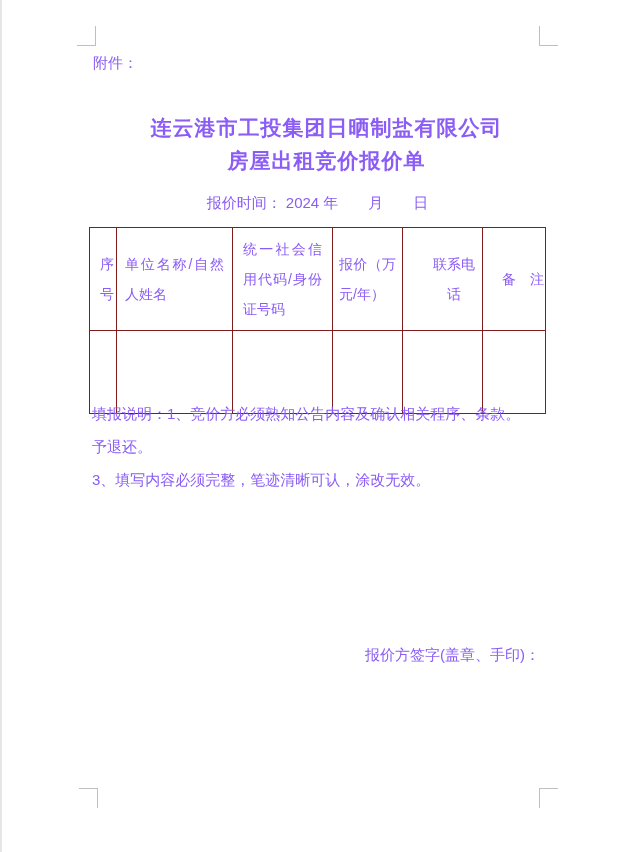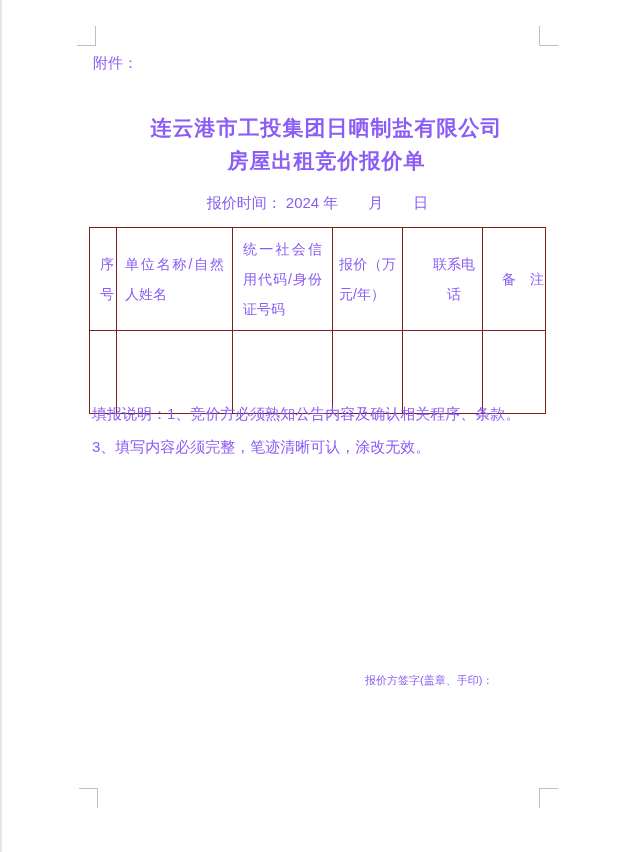--- a/index.html
+++ b/index.html
@@ -87,22 +87,22 @@
   th.c6 { text-align: right; }
   .notes {
     position: absolute;
     left: 92px; top: 397px;
     width: 462px;
     font-size: 15px;
     line-height: 33px;
   }
   .signature-line {
     position: absolute;
-    left: 365px; top: 670px;
-    font-size: 11px;
+    left: 365px; top: 645px;
+    font-size: 15px;
     line-height: 20px;
   }
 </style>
 </head>
 <body>
 
 <div class="page">
 
   <div class="page-edge"></div>
 
@@ -146,18 +146,19 @@
         <td></td>
         <td></td>
         <td></td>
         <td></td>
       </tr>
     </tbody>
   </table>
 
   <div class="notes">
     <div>填报说明：1、竞价方必须熟知公告内容及确认相关程序、条款。</div>
+    <div>予退还。</div>
     <div>3、填写内容必须完整，笔迹清晰可认，涂改无效。</div>
   </div>
 
   <div class="signature-line">报价方签字(盖章、手印)：</div>
 
 </div>
 
 </body></html>

